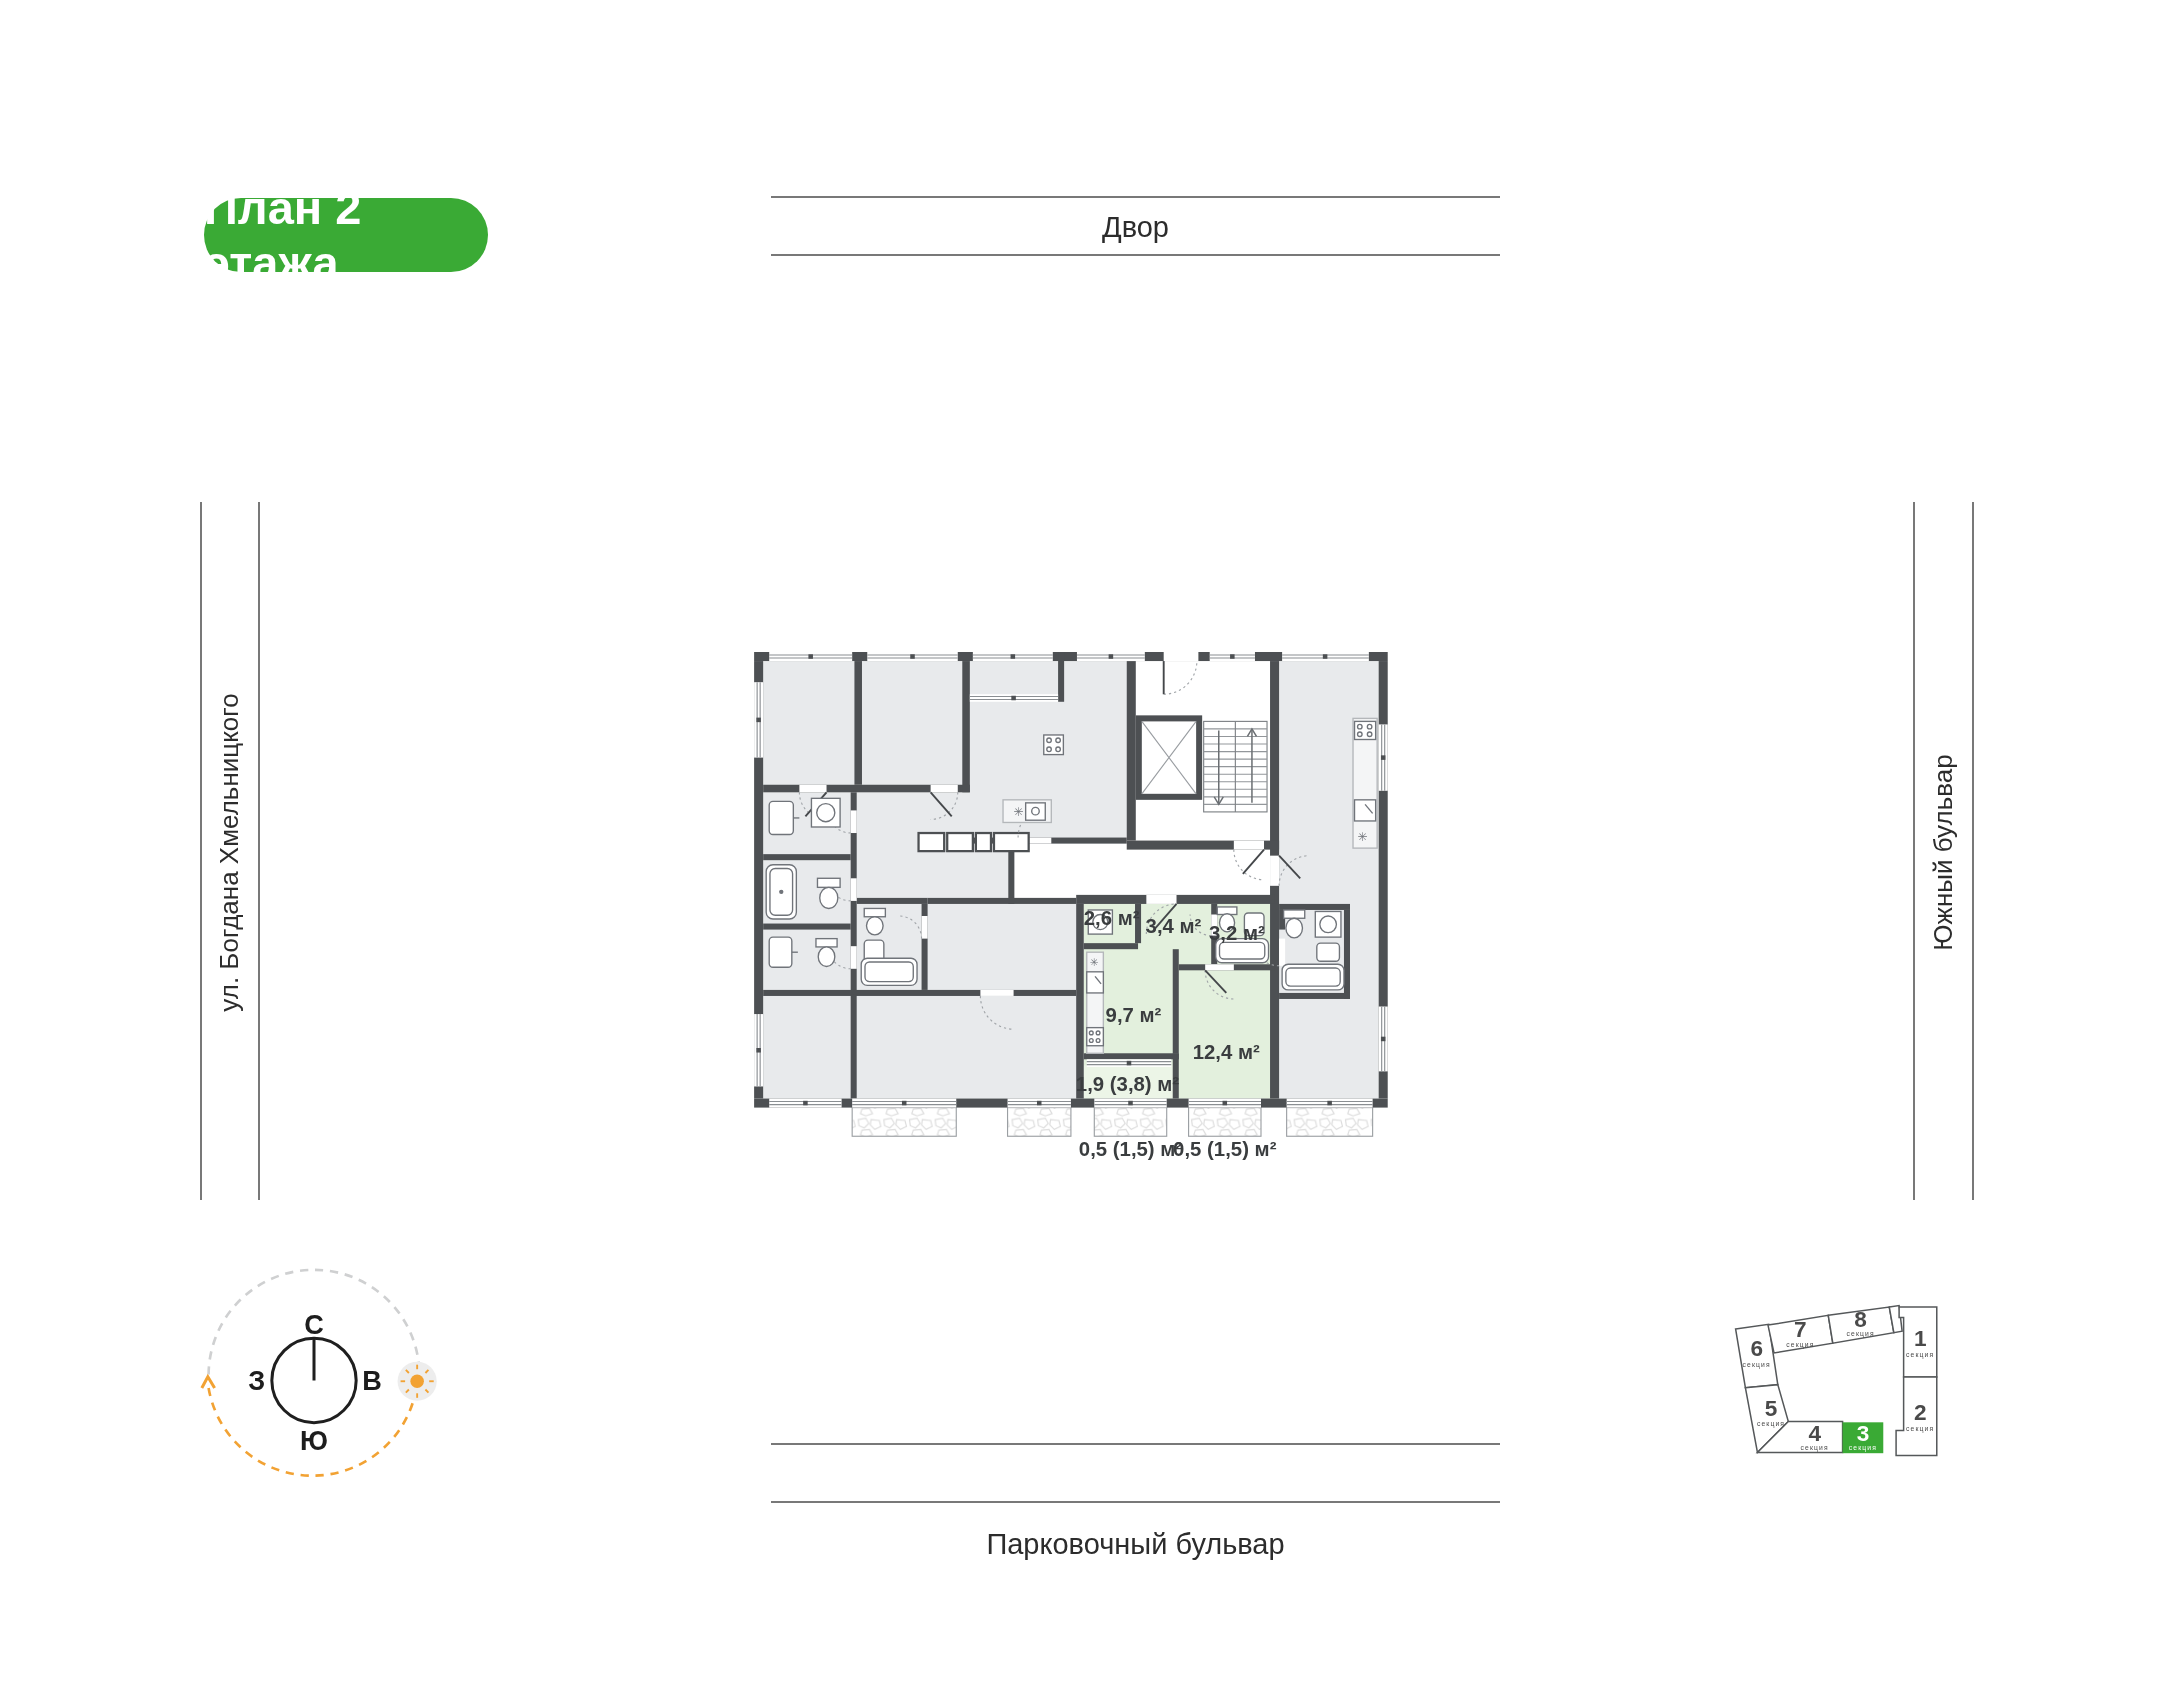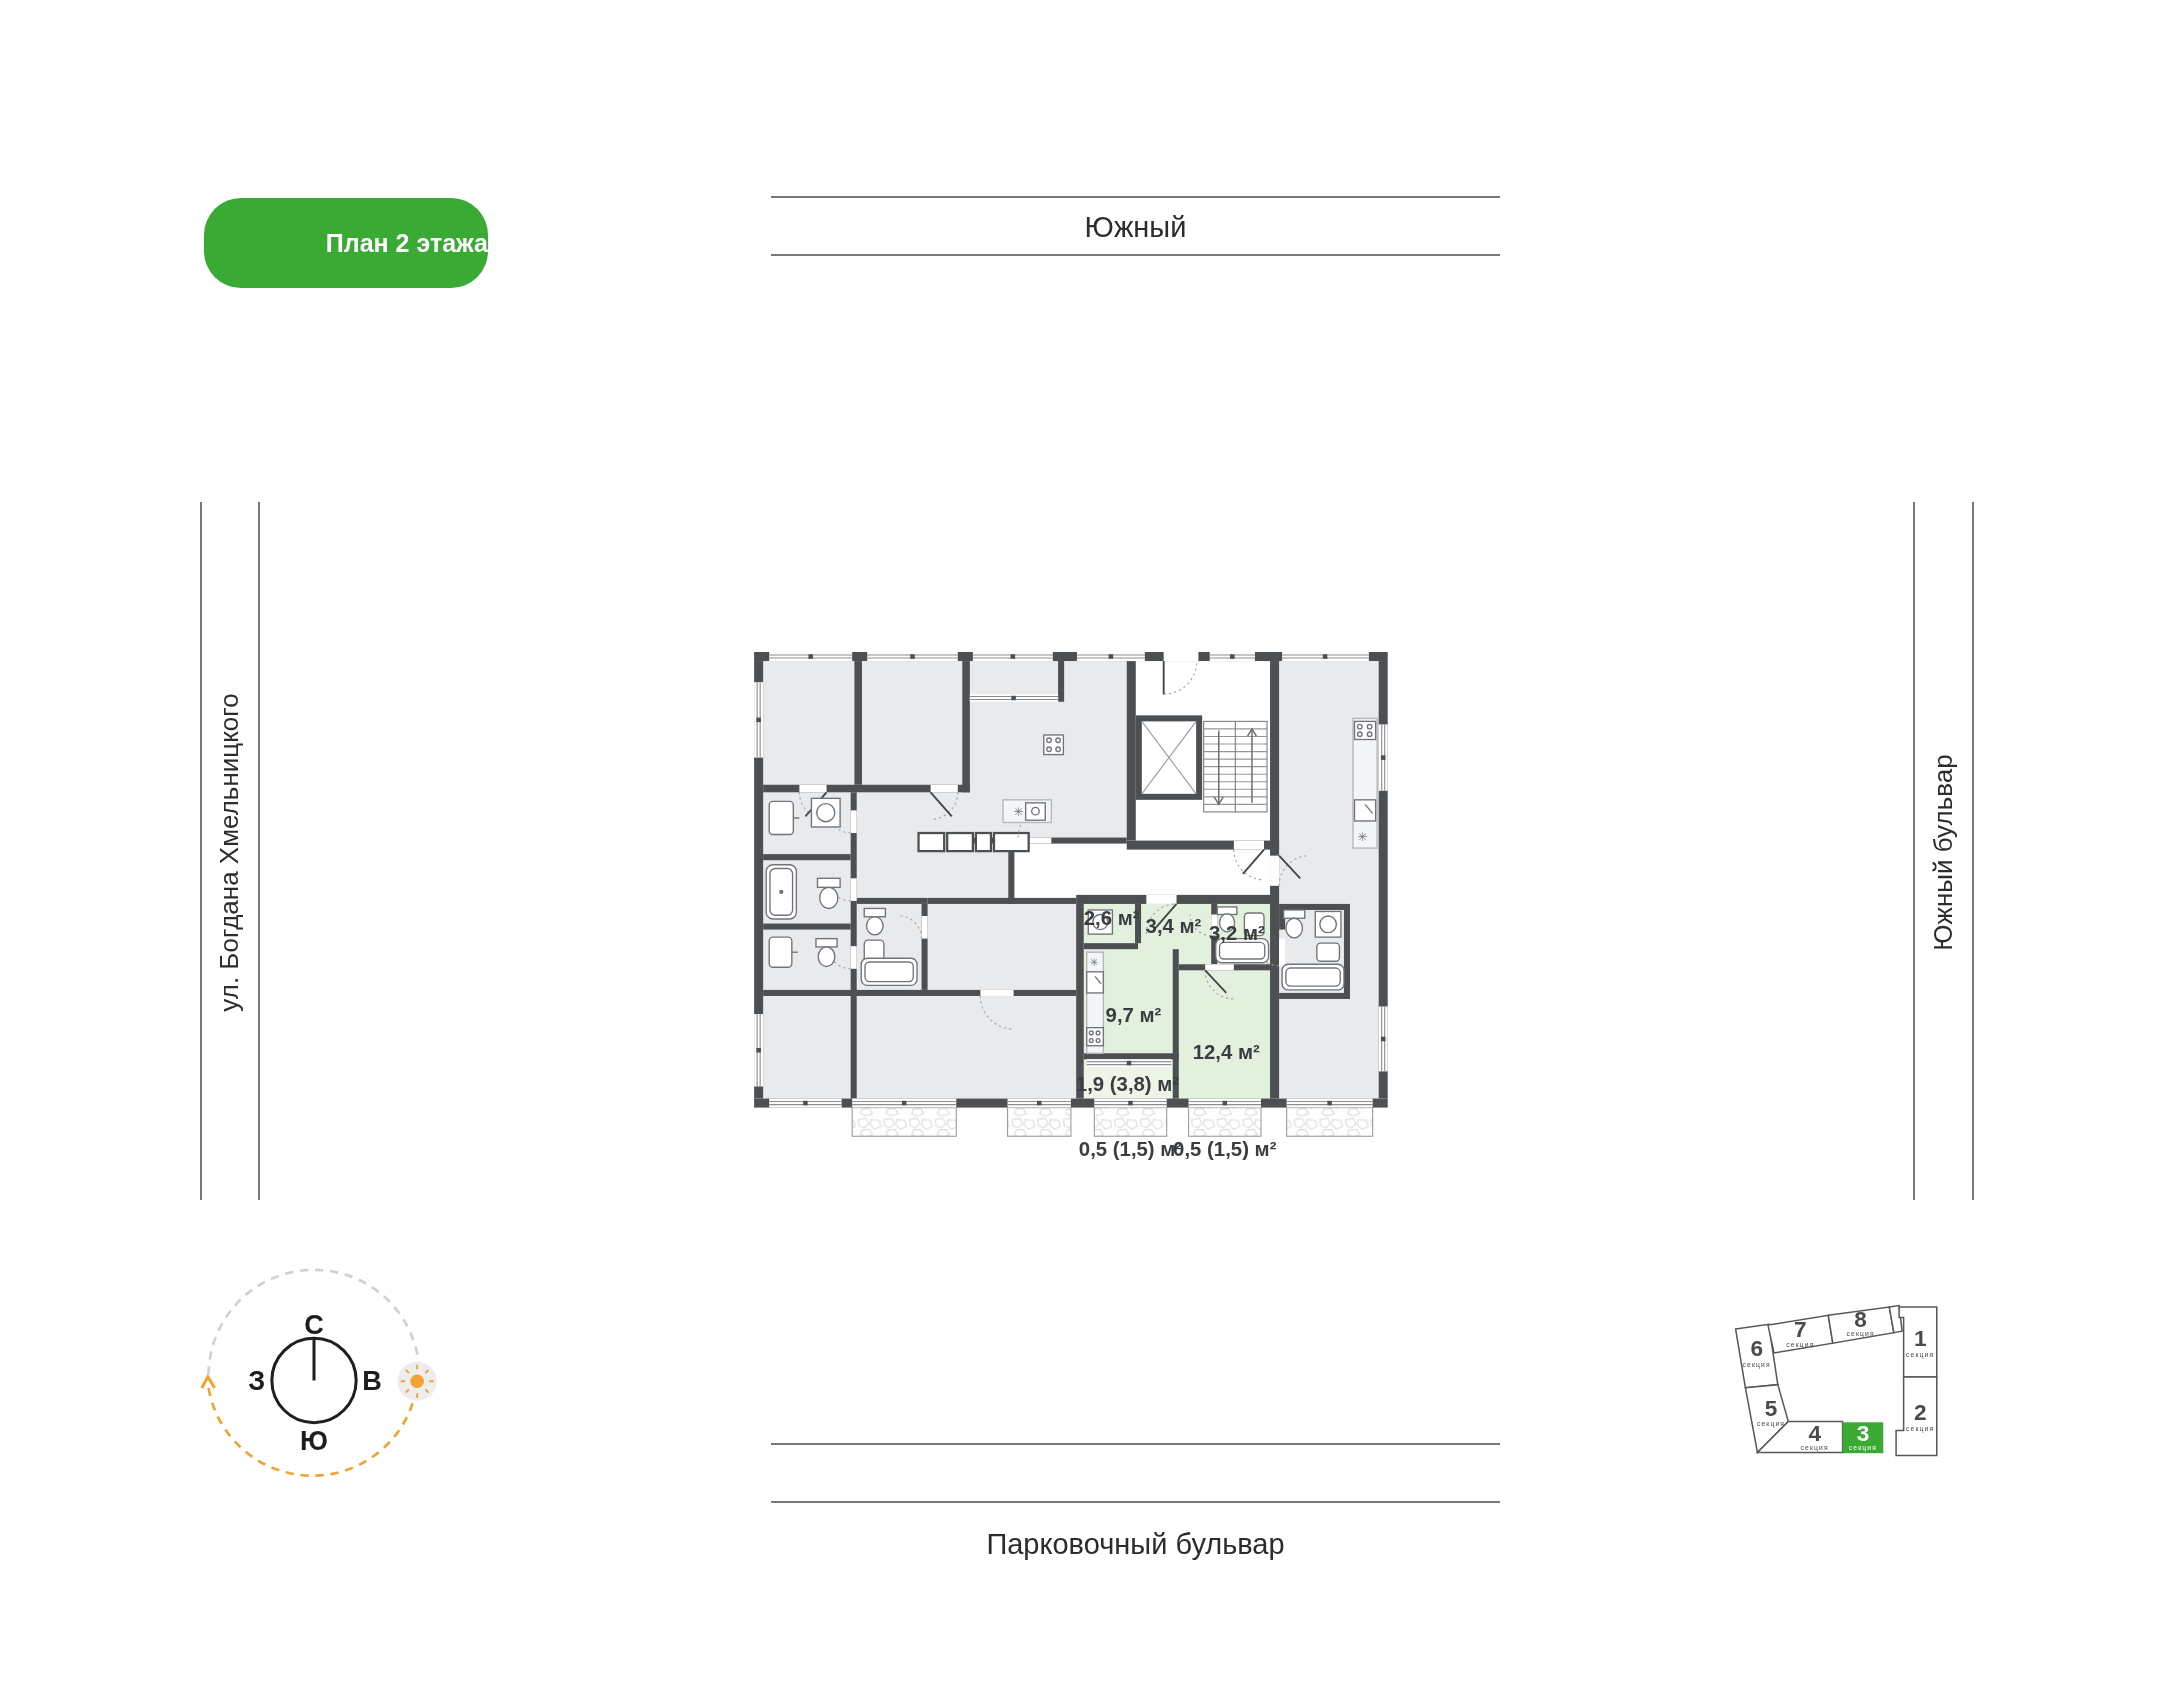--- a/index.html
+++ b/index.html
@@ -1,20 +1,20 @@
 <!DOCTYPE html>
 <html style="font-size:12px"><head>
 <meta charset="utf-8">
 <style>
   html,body{margin:0;padding:0;background:#ffffff;}
   body{position:relative;width:2172px;height:1705px;font-family:"Liberation Sans",sans-serif;overflow:hidden;}
   .abs{position:absolute;}
   
-  .badge{left:204px;top:198px;width:284px;height:90px;background:#3aaa35;border-radius:37px;
-         display:flex;align-items:center;justify-content:flex-end;color:#ffffff;font-size:25px;font-weight:bold;}
+  .badge{left:204px;top:198px;width:284px;height:74px;background:#3aaa35;border-radius:37px;
+         display:flex;align-items:center;justify-content:flex-start;color:#ffffff;font-size:47px;font-weight:bold;}
   
   .hline{height:1.5px;background:#787878;left:771px;width:729px;}
   .vline{width:1.5px;background:#787878;top:502px;height:698px;}
   .h-street{left:771px;width:729px;text-align:center;font-size:29px;color:#2c2c2c;}
   .v-street{width:698px;text-align:center;font-size:26px;color:#2c2c2c;transform:rotate(-90deg);transform-origin:center center;}
   svg text{font-family:"Liberation Sans",sans-serif;}
   .roomlbl{fill:#3a3d3f;font-size:27px;font-weight:600;}
   .mini-num{fill:#4a4a4a;font-size:30px;font-weight:600;}
   .mini-sec{fill:#4a4a4a;font-size:9px;letter-spacing:1.5px;}
   .mini-num-w{fill:#ffffff;font-size:30px;font-weight:600;}
@@ -22,21 +22,21 @@
   .cmp{fill:#1d1d1d;font-size:36px;font-weight:bold;}
 </style>
 </head>
 <body>
 
 <div class="abs badge">
   <span>План 2 этажа</span>
 </div>
 
 <div class="abs hline" style="top:196px;"></div>
-<div class="abs h-street" style="top:211px;">Южный</div>
+<div class="abs h-street" style="top:211px;">Двор</div>
 <div class="abs hline" style="top:254px;"></div>
 
 <div class="abs hline" style="top:1443px;"></div>
 <div class="abs h-street" style="top:1528px;">Парковочный бульвар</div>
 <div class="abs hline" style="top:1501px;"></div>
 
 <div class="abs vline" style="left:200px;"></div>
 <div class="abs vline" style="left:258px;"></div>
 <div class="abs v-street" style="left:-120px;top:837px;">ул. Богдана Хмельницкого</div>
 

